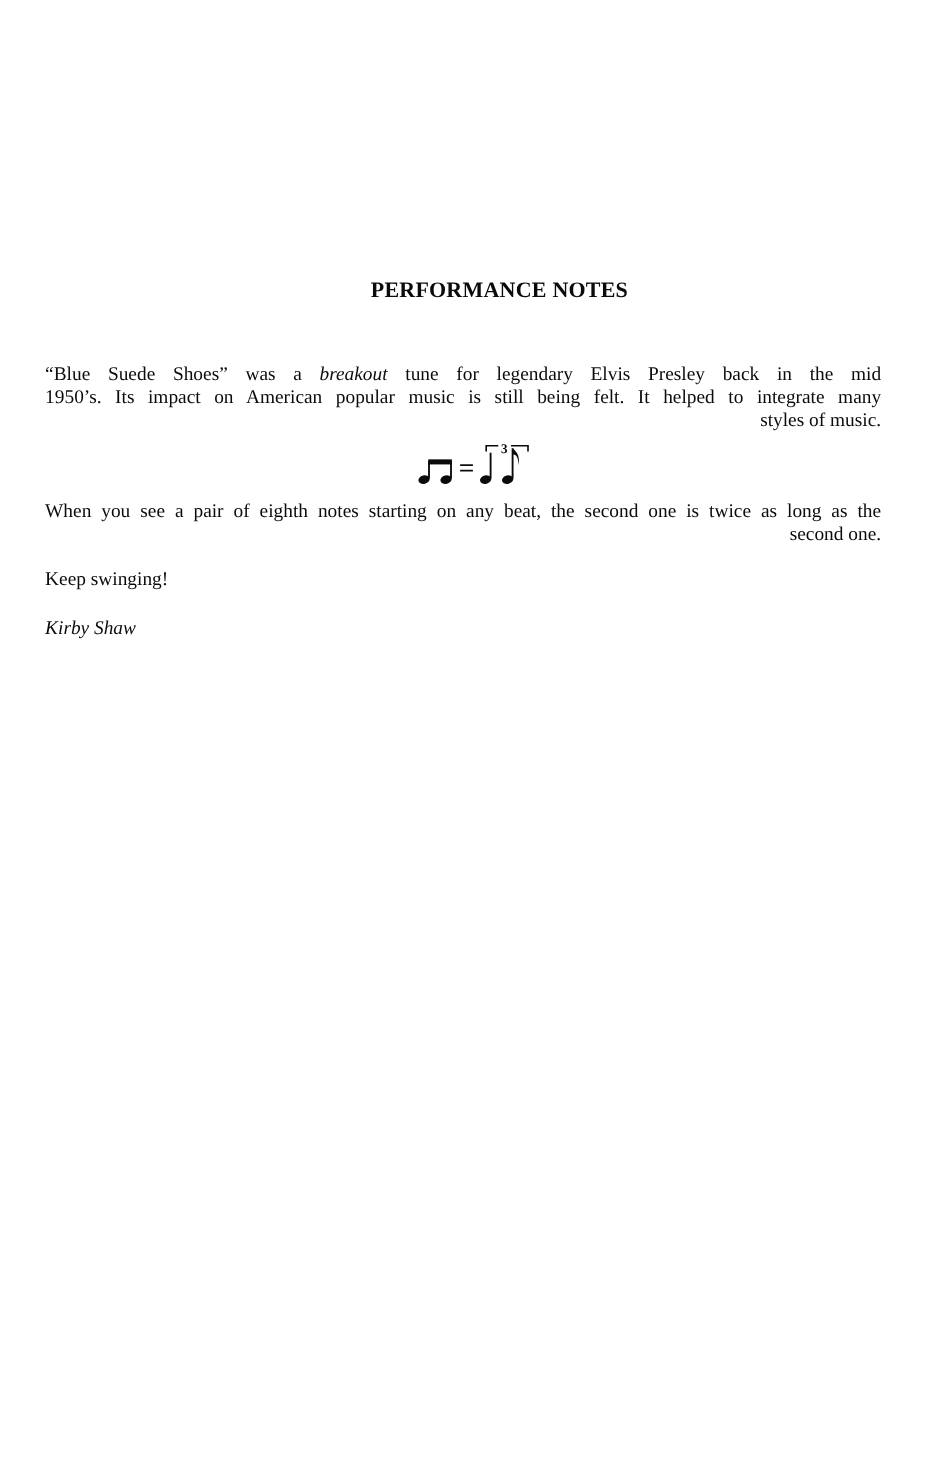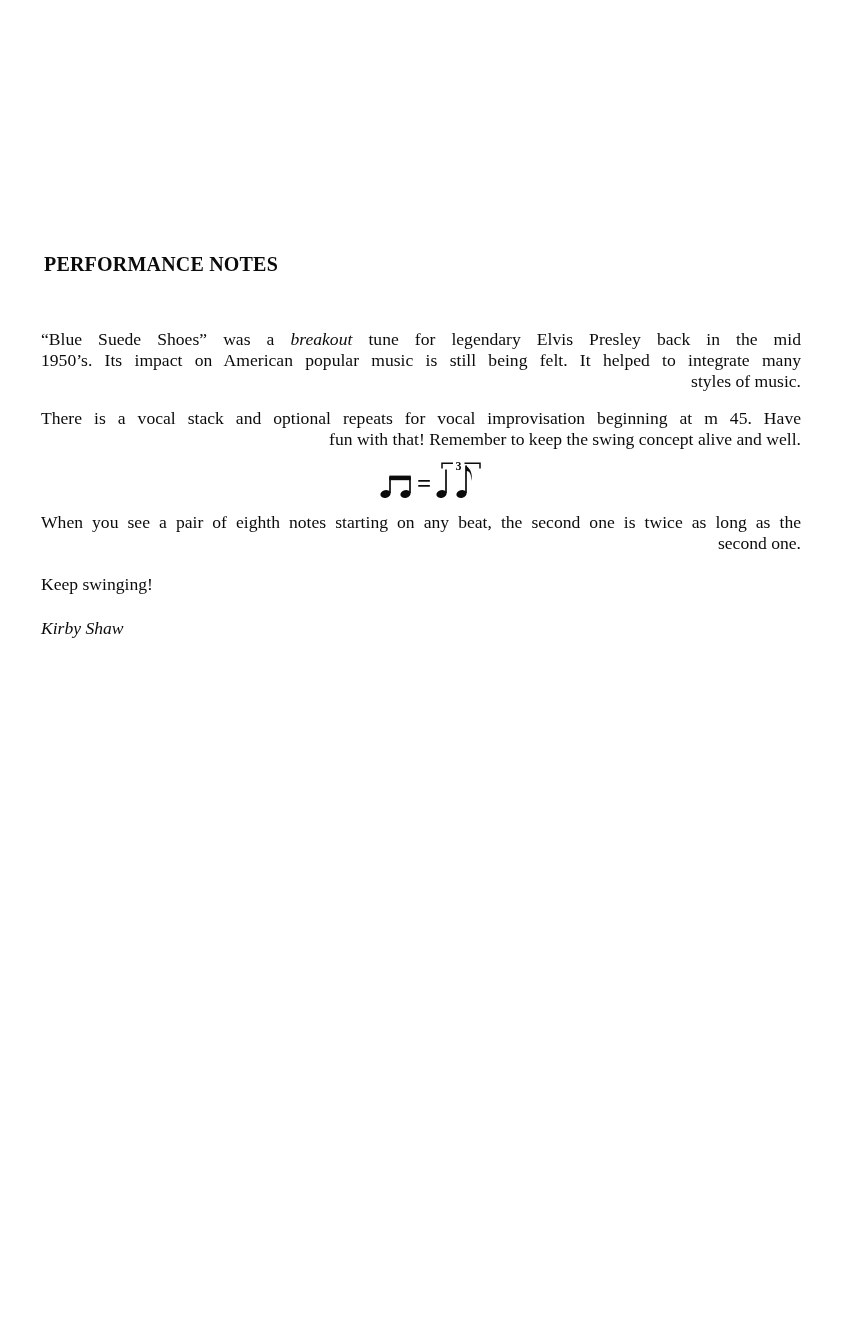--- a/index.html
+++ b/index.html
@@ -8,21 +8,21 @@
     width: 864px;
     height: 1343px;
     background: #ffffff;
     color: #0b0b0b;
     font-family: "Liberation Serif", serif;
     overflow: hidden;
   }
   .doc-title {
     margin: 0;
     padding-top: 252px;
-    text-align: left;
+    text-align: center;
     font-size: 20px;
     line-height: 24px;
     font-weight: bold;
     letter-spacing: 0.2px;
     padding-left: 44px;
   }
   .content {
     width: 760px;
     margin-left: 47px;
     font-size: 17.6px;
@@ -62,24 +62,20 @@
 <div class="page">
 
   <h1 class="doc-title">PERFORMANCE NOTES</h1>
 
   <div class="content para para-1">
     <div class="jline"><span>“Blue Suede Shoes” was a </span><span class="italic">breakout</span><span> tune for legendary Elvis Presley back in the mid</span></div>
     <div class="jline">1950’s. Its impact on American popular music is still being felt. It helped to integrate many</div>
     <div class="lline">styles of music.</div>
   </div>
 
-  <div class="content para para-2">
-    <div class="jline">There is a vocal stack and optional repeats for vocal improvisation beginning at m 45. Have</div>
-    <div class="lline">fun with that! Remember to keep the swing concept alive and well.</div>
-  </div>
 
   <div class="notation-row">
     <svg class="notation-svg" width="104" height="40" viewBox="0 0 104 40">
 
       <g>
         <ellipse class="note-fill" cx="6.5" cy="34" rx="5.2" ry="3.8" transform="rotate(-14 6.5 34)"></ellipse>
         <ellipse class="note-fill" cx="26.5" cy="34" rx="5.2" ry="3.8" transform="rotate(-14 26.5 34)"></ellipse>
         <line class="note-stroke" x1="11" y1="33" x2="11" y2="17"></line>
         <line class="note-stroke" x1="31" y1="33" x2="31" y2="17"></line>
         <rect class="note-fill" x="10.3" y="15.6" width="21.5" height="4.6"></rect>

